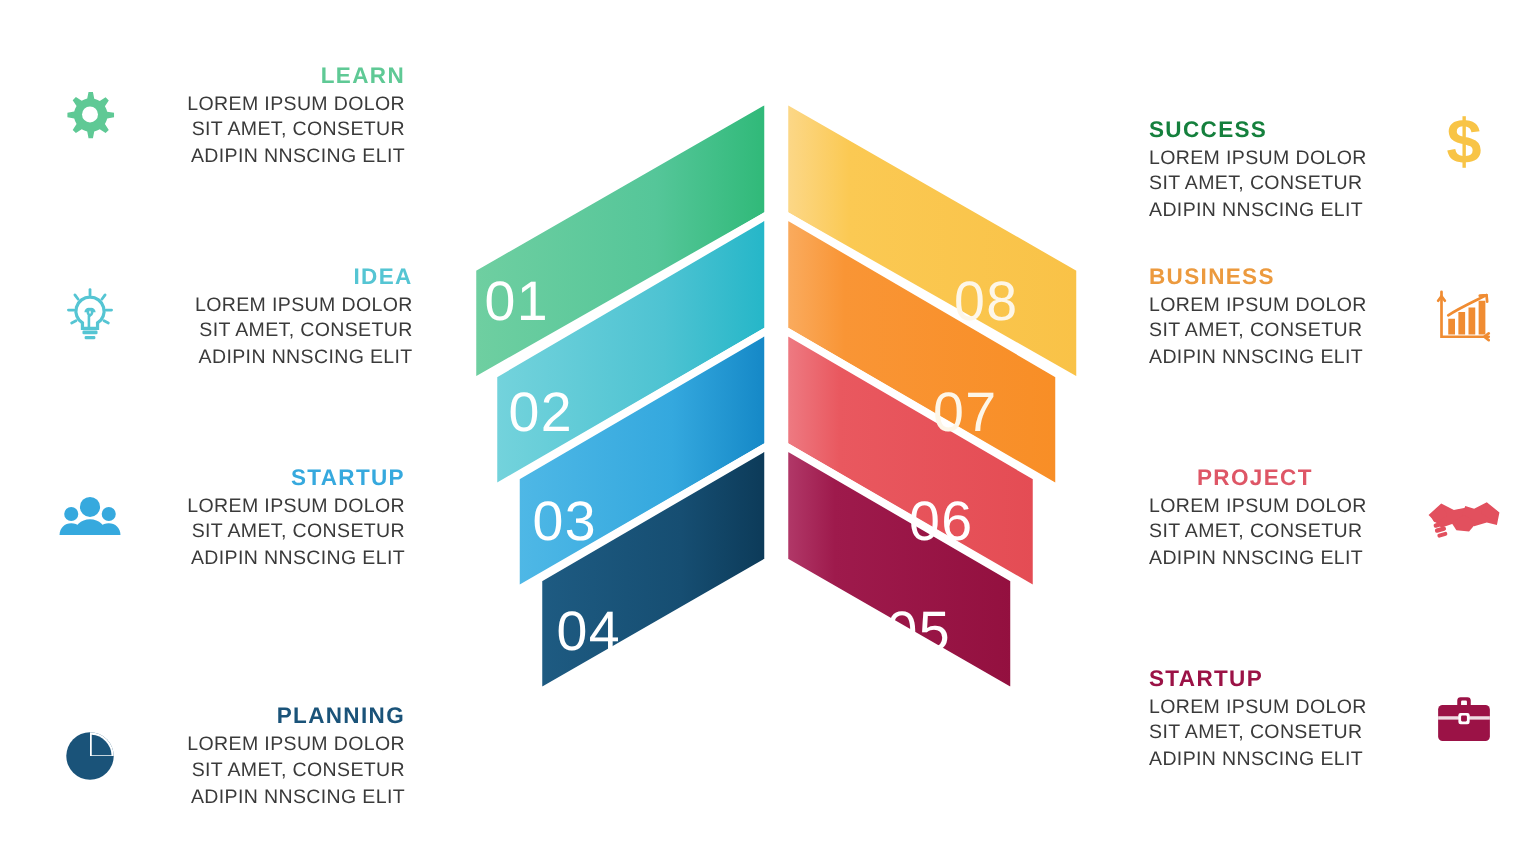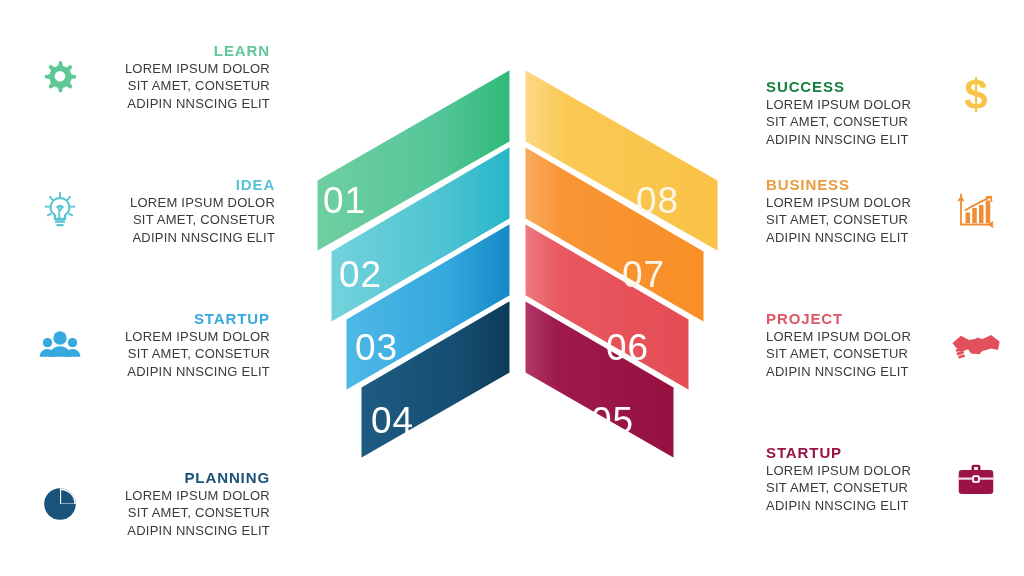--- a/index.html
+++ b/index.html
@@ -153,21 +153,21 @@
         <g stroke="#F08C32" stroke-width="2.4" fill="none" stroke-linecap="round">
           <path d="M18 31 C27 25, 38 20, 52 13"></path>
           <path d="M52 13 l-6 0.4 M52 13 l0.6 5.8"></path>
         </g>
       </svg>
     </div>
   </div>
 
   <div class="side-item side-right" style="top:310px;">
     <div class="txt-box">
-      <div class="hd" style="color:#DE5666;">PROJECT</div>
+      <div class="hd" style="color:#DE5666;margin-left:32px;">PROJECT</div>
       <div class="bd">LOREM IPSUM DOLOR</div>
       <div class="bd">SIT AMET, CONSETUR</div>
       <div class="bd">ADIPIN NNSCING ELIT</div>
     </div>
     <div class="icon-box">
       <svg viewBox="0 0 64 64" width="54" height="54">
         <g fill="#E2505E">
           <path d="M4 30 L14 21 L24 26 L34 24 L44 30 L36 40 L26 36 L14 40 Z"></path>
           <path d="M60 28 L50 20 L40 25 L33 23 L30 31 L40 39 L50 36 L58 38 Z"></path>
           <path d="M22 36 L32 30 L42 36 L36 43 L26 42 Z"></path>

